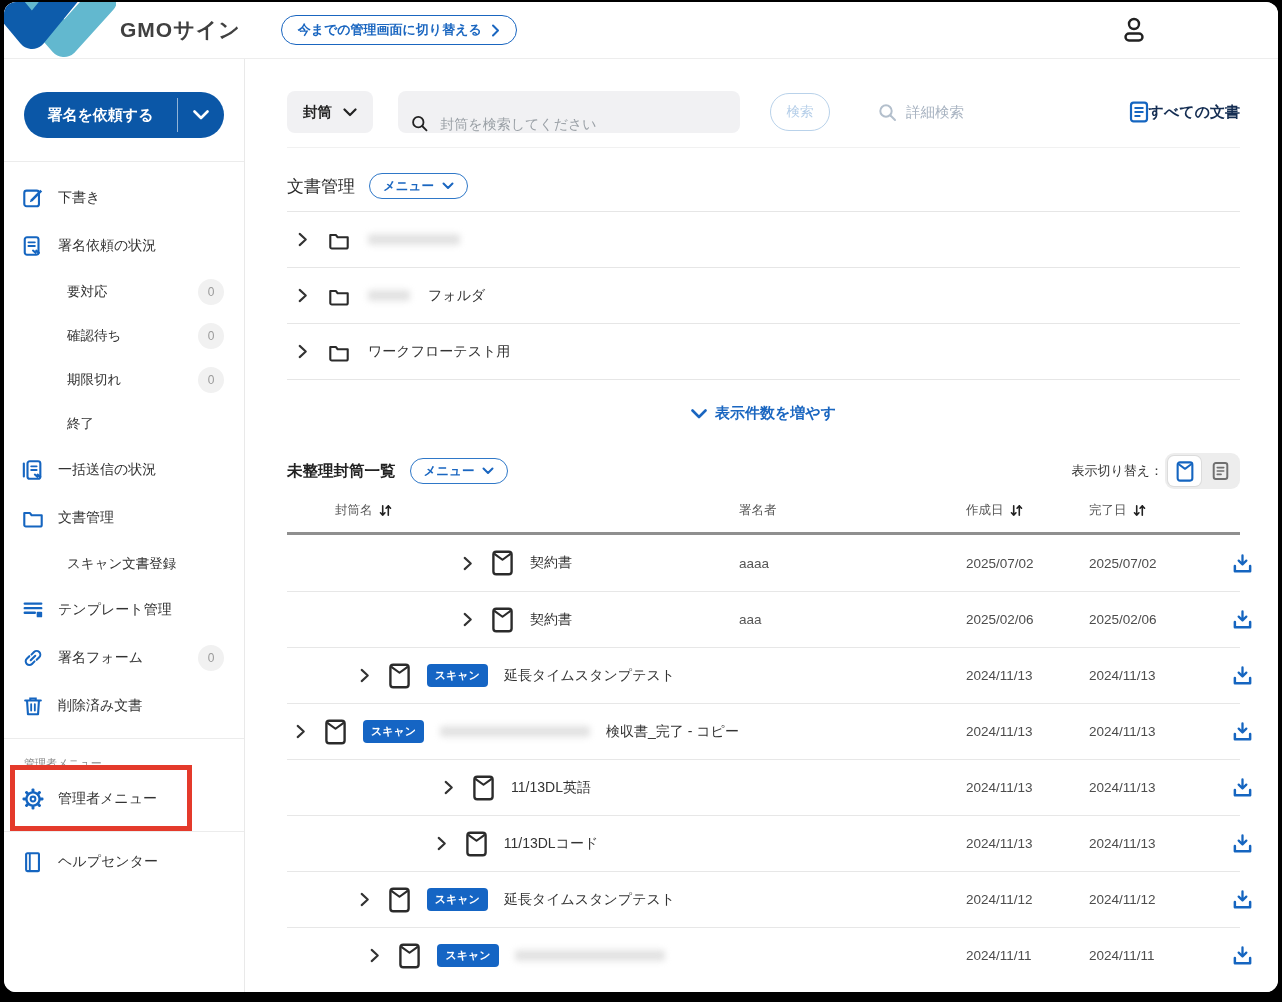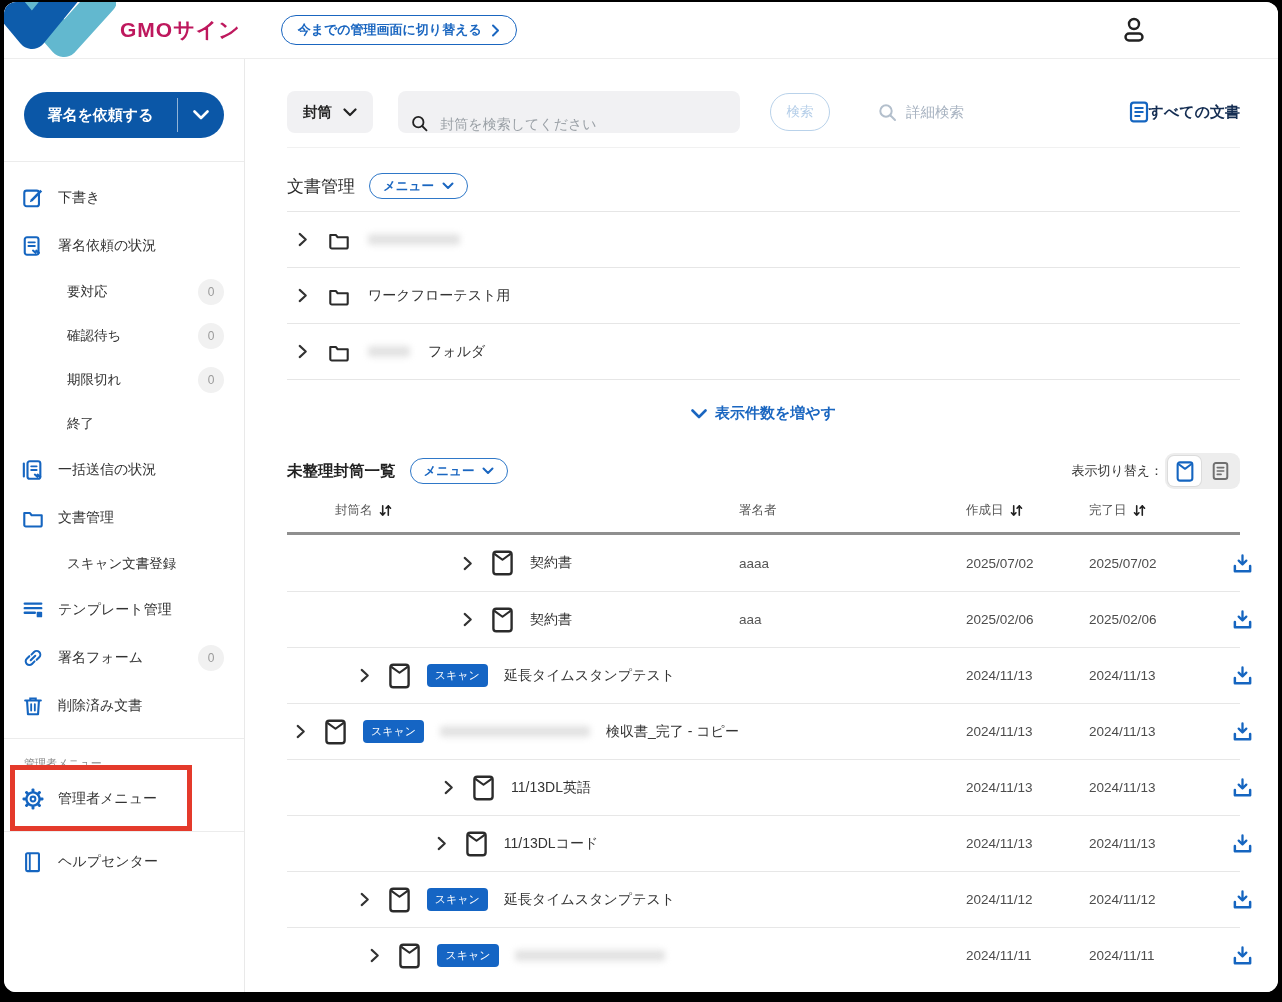--- a/index.html
+++ b/index.html
@@ -5,21 +5,21 @@
   html,body{margin:0;padding:0;background:#000;}
   *{box-sizing:border-box;}
   .frame{
     position:relative;width:1278px;height:994px;margin:0 auto;
     background:#fff;border:2px solid #000;border-radius:14px;overflow:hidden;
     font-family:"Liberation Sans","DejaVu Sans",sans-serif;color:#333;
   }
   
   .header{position:relative;height:57px;background:#fff;border-bottom:1px solid #ededed;display:flex;align-items:center;z-index:5;}
   .logo-mark{position:absolute;left:-6px;top:-8px;width:118px;height:64px;}
-  .logo-text{margin-left:116px;font-size:21px;font-weight:800;color:#be185d;letter-spacing:1px;}
+  .logo-text{margin-left:116px;font-size:21px;font-weight:800;color:#404040;letter-spacing:1px;}
   .switch-pill{margin-left:40px;display:flex;align-items:center;gap:9px;border:1.6px solid #1a66c0;color:#1a66c0;
     border-radius:16px;height:30px;padding:0 16px;font-size:13px;font-weight:700;cursor:pointer;background:#fff;}
   .person{position:absolute;left:1116px;top:13px;width:28px;height:30px;color:#222;cursor:pointer;}
   
   .sidebar{position:absolute;top:57px;left:0;bottom:0;width:241px;background:#fff;border-right:1px solid #e9e9e9;}
   .request-btn{margin:33px 20px 0;height:46px;border-radius:23px;background:#0b57a7;color:#fff;display:flex;overflow:hidden;cursor:pointer;}
   .request-main{flex:1;display:flex;align-items:center;justify-content:center;font-size:15px;font-weight:700;}
   .request-split{width:1px;background:rgba(255,255,255,.55);margin:6px 0;}
   .request-caret{width:46px;display:flex;align-items:center;justify-content:center;}
   .sb-divider{height:1px;background:#ececec;margin-top:23px;}
@@ -64,21 +64,21 @@
   .toggle-btn.active{background:#fff;color:#1565c0;box-shadow:0 0 0 1px #dcdcdc;}
   .thead{display:grid;grid-template-columns:452px 227px 123px 143px 1fr;align-items:center;height:46px;color:#555;font-size:12.5px;
     border-bottom:3px solid #8f8f8f;}
   .thead .h-name{padding-left:48px;display:flex;gap:6px;align-items:center;}
   .thead .h-sort{display:flex;gap:6px;align-items:center;}
   .sort-ic{width:13px;height:13px;color:#222;}
   .trow{display:grid;grid-template-columns:452px 227px 123px 143px 1fr;align-items:center;height:56px;border-top:1px solid #e7e7e7;cursor:pointer;}
   .trow:first-child{border-top:0;}
   .name-cell{display:flex;align-items:center;gap:16px;padding-left:6px;justify-content:center;}
   .env-ic{width:23px;height:26px;color:#2b2b2b;flex:none;}
-  .scan-badge{background:#1565c4;color:#fff;font-size:11px;font-weight:400;border-radius:4px;padding:4px 8px;flex:none;}
+  .scan-badge{background:#1565c4;color:#fff;font-size:11px;font-weight:700;border-radius:4px;padding:4px 8px;flex:none;}
   .doc-name{font-size:14px;color:#333;white-space:nowrap;}
   .signer{font-size:13.5px;color:#555;}
   .dt{font-size:13.5px;color:#4c4c4c;}
   .dl{justify-self:end;margin-right:10px;width:21px;height:21px;color:#1565c0;cursor:pointer;}
   .redact{display:inline-block;height:11px;border-radius:3px;background:#cfcfcf;filter:blur(3px);opacity:.6;flex:none;}
   .redact.sm{width:42px;} .redact.md{width:92px;} .redact.lg{width:150px;}
 </style>
 </head>
 <body>
 
@@ -273,31 +273,31 @@
             </svg></span>
           <span class="redact md"></span>
         </div>
         <div class="folder-row">
           <span class="chev"><svg width="15" height="15" viewBox="0 0 16 16">
               <path d="M5 2l6.5 6L5 14" fill="none" stroke="currentColor" stroke-width="2.2" stroke-linecap="round" stroke-linejoin="round"></path>
             </svg></span>
           <span class="fold-ic"><svg width="22" height="22" viewBox="0 0 24 24">
               <path d="M2.5 6.5h6l2 2.5h11v10.5a1.8 1.8 0 01-1.8 1.8H4.3a1.8 1.8 0 01-1.8-1.8z" fill="none" stroke="currentColor" stroke-width="2.3" stroke-linejoin="round"></path>
             </svg></span>
-          <span class="fname">ワークフローテスト用</span>
+          <span class="redact sm"></span>
+          <span class="fname">フォルダ</span>
         </div>
         <div class="folder-row">
           <span class="chev"><svg width="15" height="15" viewBox="0 0 16 16">
               <path d="M5 2l6.5 6L5 14" fill="none" stroke="currentColor" stroke-width="2.2" stroke-linecap="round" stroke-linejoin="round"></path>
             </svg></span>
           <span class="fold-ic"><svg width="22" height="22" viewBox="0 0 24 24">
               <path d="M2.5 6.5h6l2 2.5h11v10.5a1.8 1.8 0 01-1.8 1.8H4.3a1.8 1.8 0 01-1.8-1.8z" fill="none" stroke="currentColor" stroke-width="2.3" stroke-linejoin="round"></path>
             </svg></span>
-          <span class="redact sm"></span>
-          <span class="fname">フォルダ</span>
+          <span class="fname">ワークフローテスト用</span>
         </div>
       </div>
 
     <div class="show-more">
       <svg width="16" height="10" viewBox="0 0 16 10">
           <path d="M1.5 1.5l6.5 6.5 6.5-6.5" fill="none" stroke="#1a66c0" stroke-width="2.6" stroke-linecap="round" stroke-linejoin="round"></path>
         </svg>
       <span>表示件数を増やす</span>
     </div>
 

